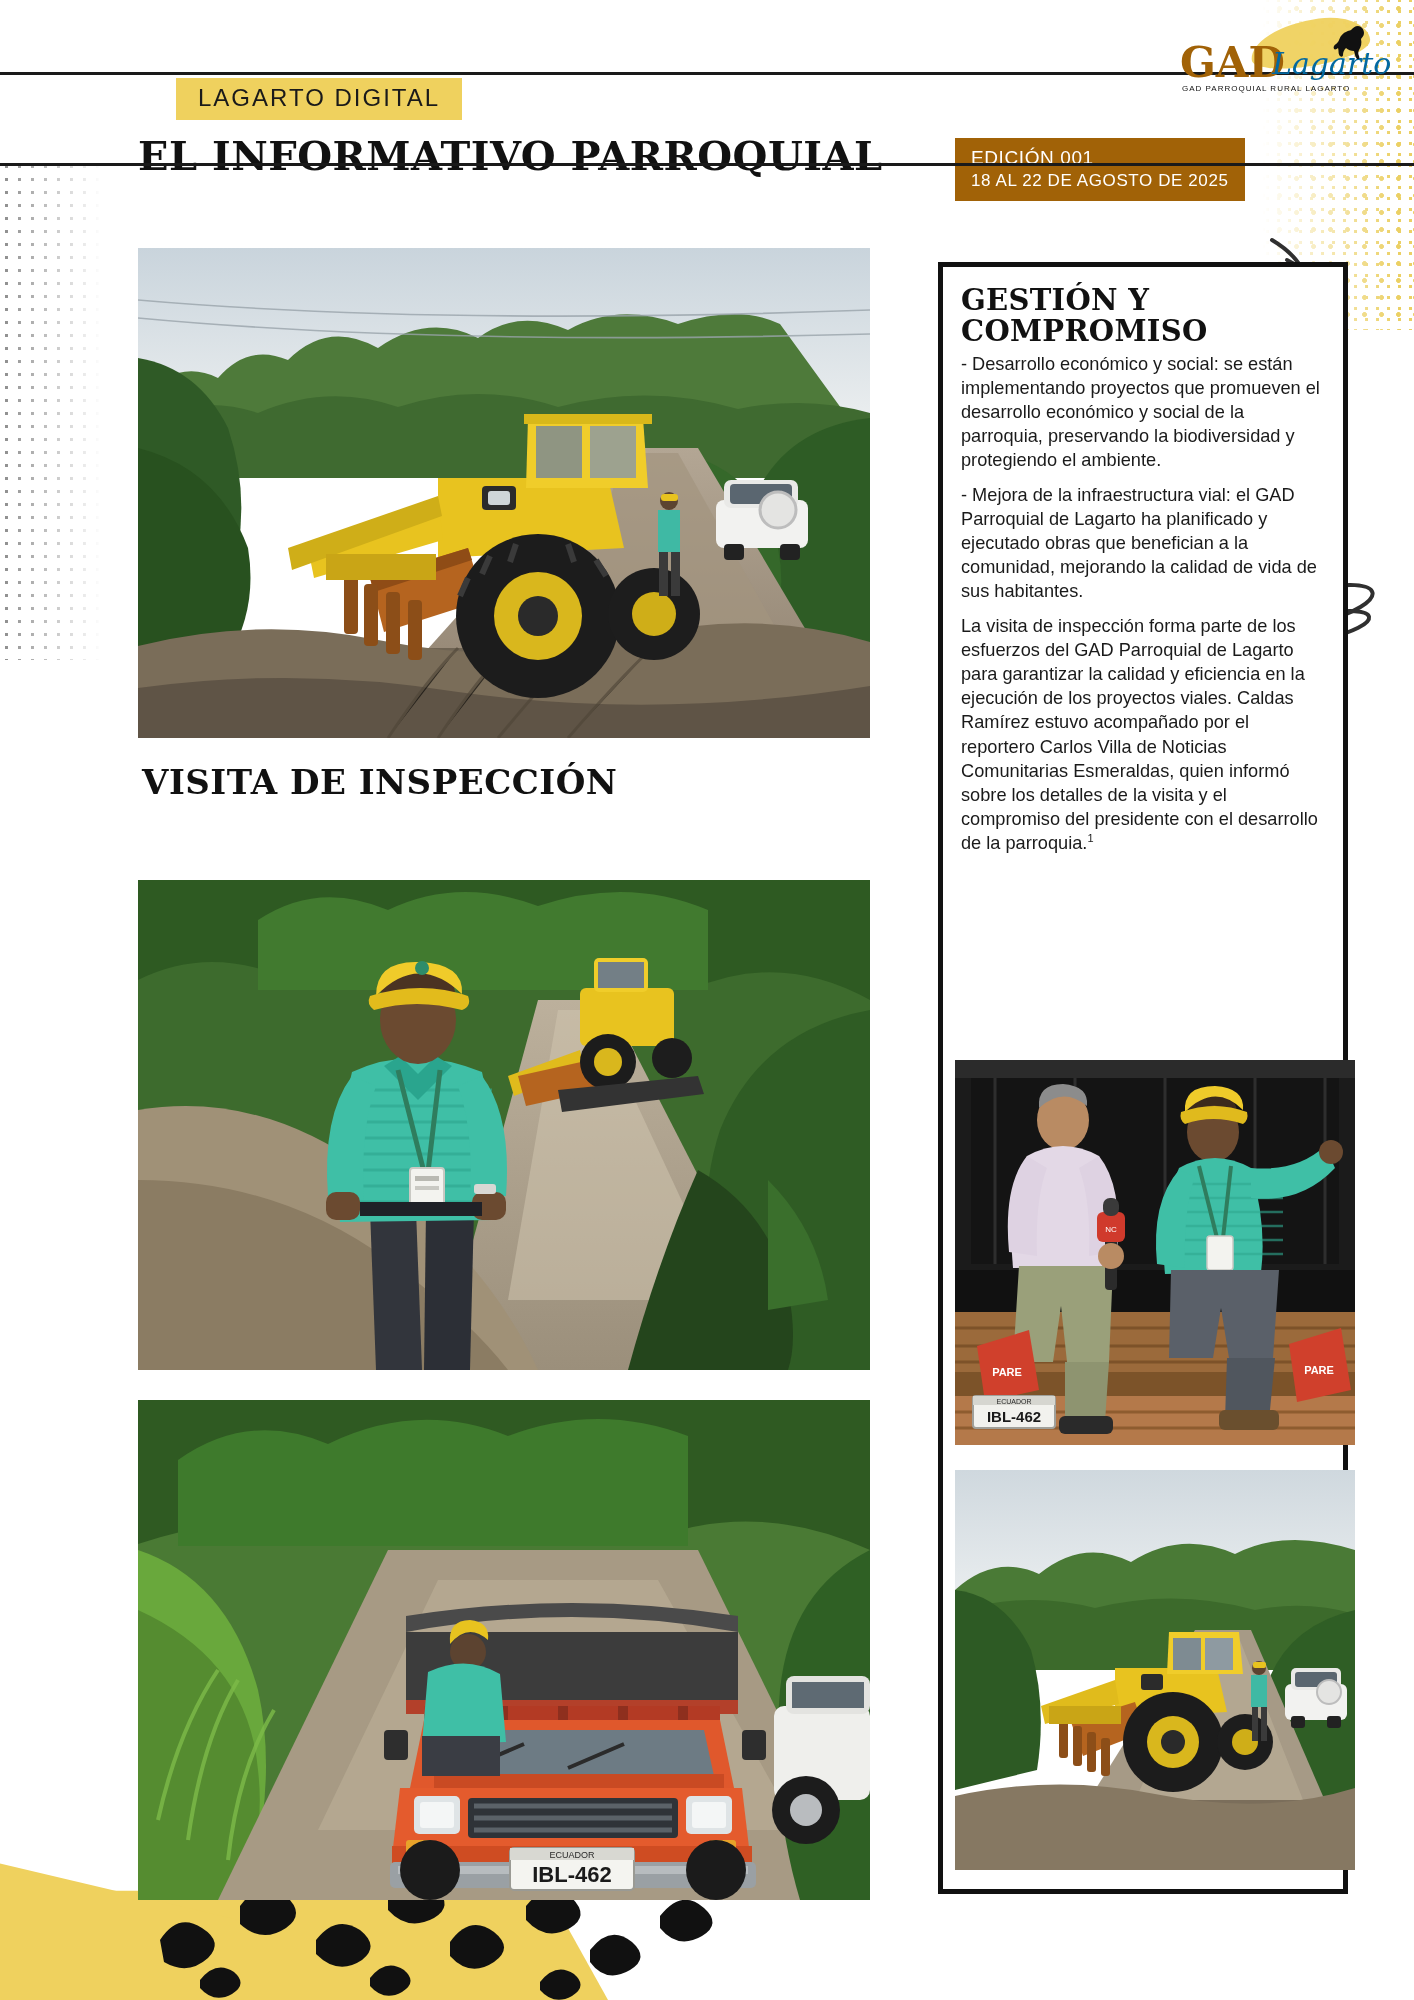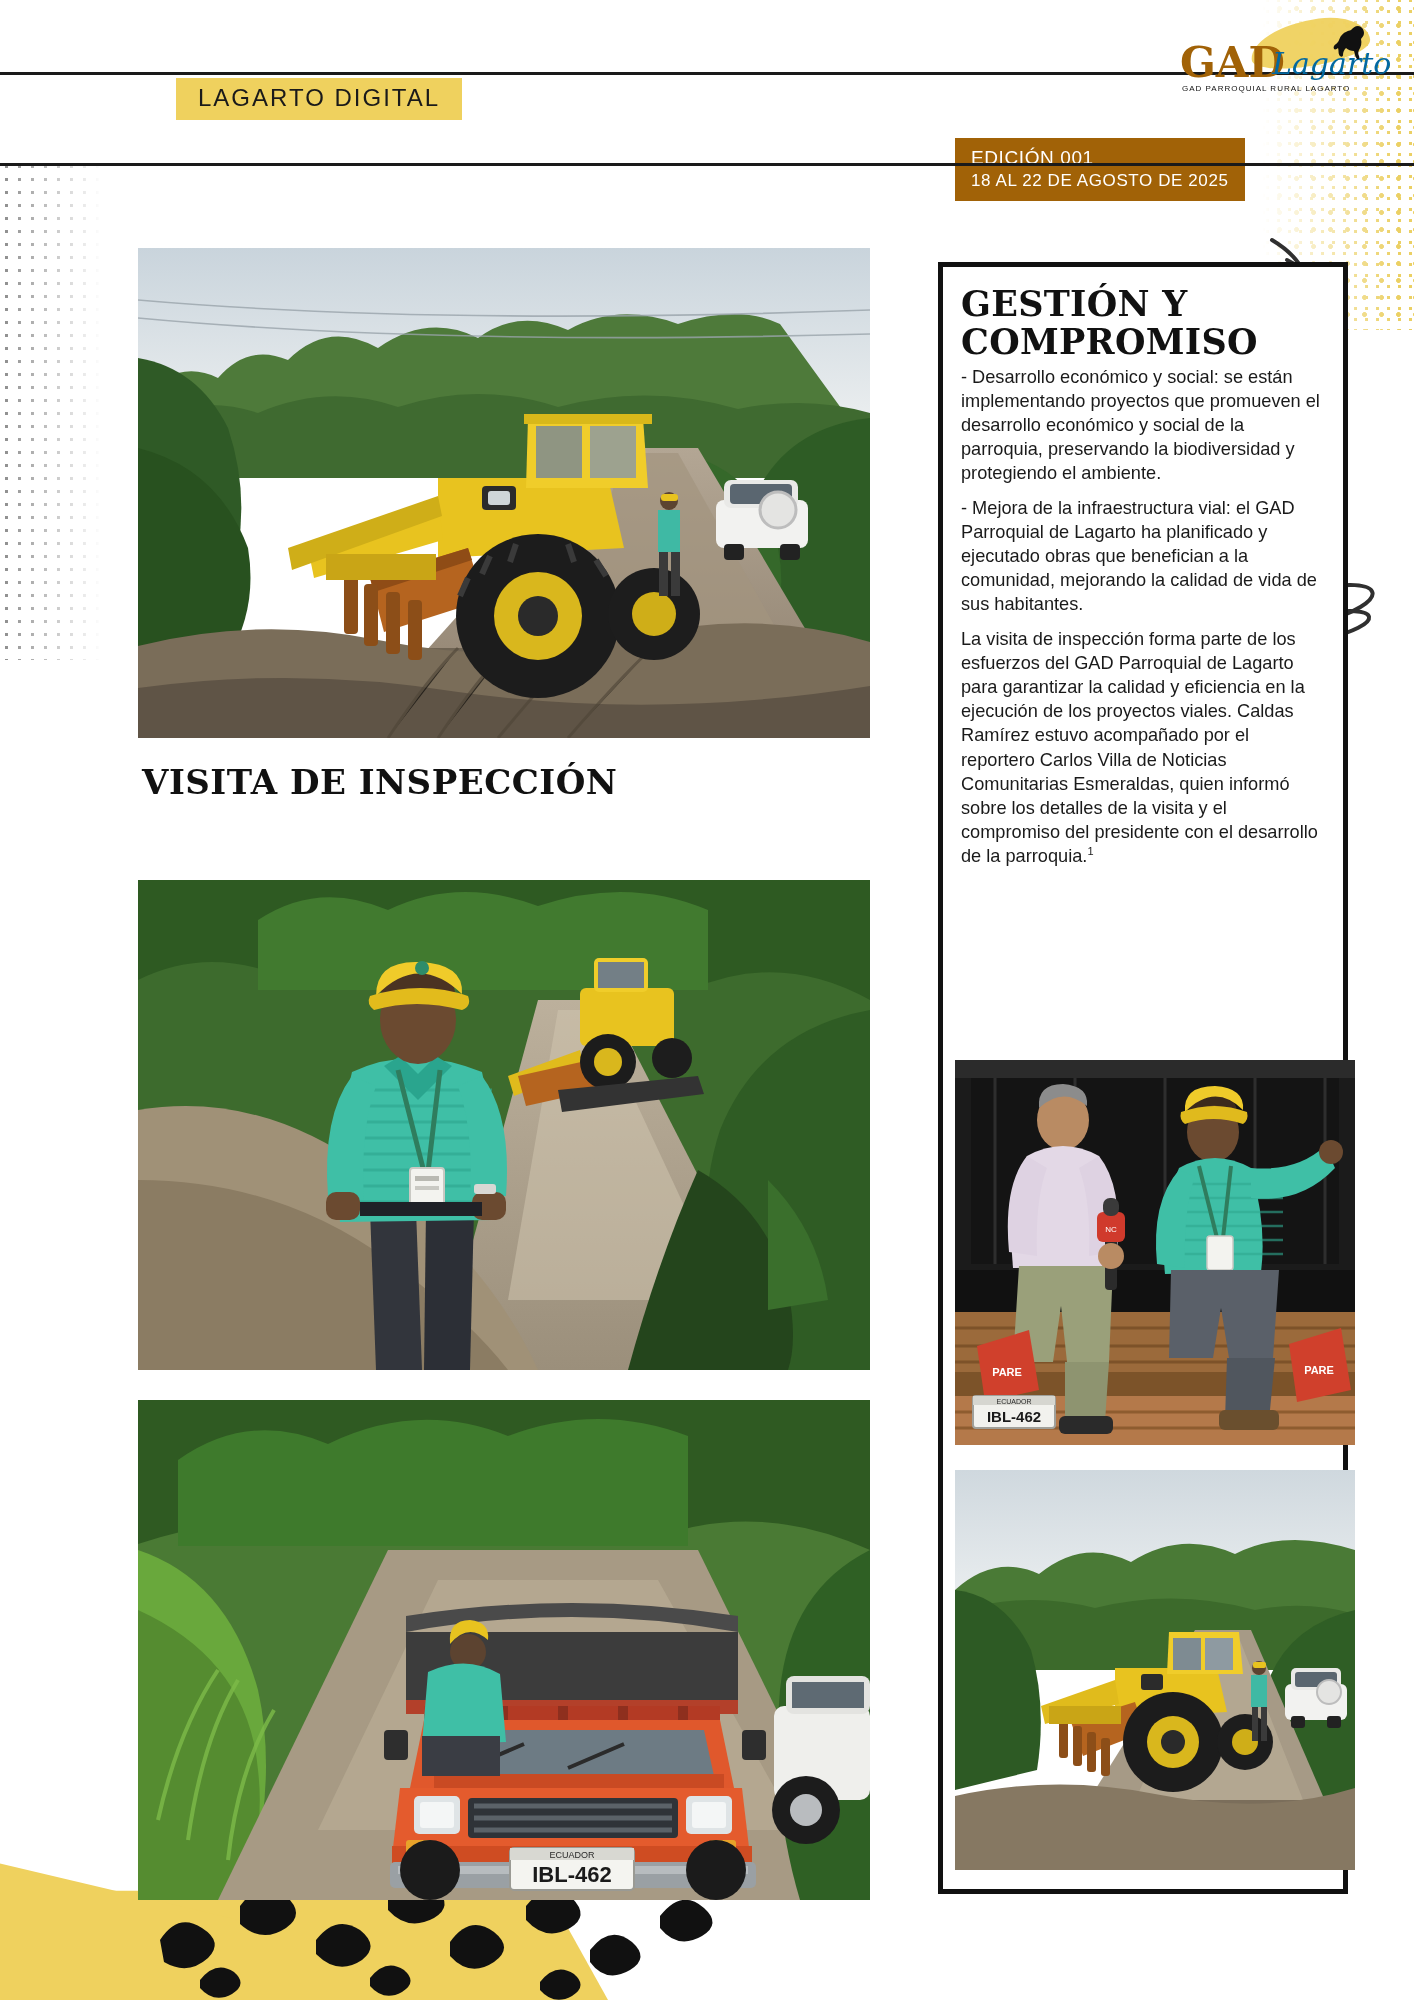--- a/index.html
+++ b/index.html
@@ -189,21 +189,21 @@
     left: 938px; top: 262px;
     width: 410px;
     height: 1632px;
     border: 5px solid #111;
     box-sizing: border-box;
     background: #fff;
     padding: 18px 18px 0 18px;
   }
   .article h2 {
     margin: 0 0 4px 0;
-    font-size: 35px;
+    font-size: 29px;
     line-height: 1.08;
     font-family: "DejaVu Serif", serif;
     font-weight: bold;
     letter-spacing: .3px;
   }
   .article p {
     margin: 0 0 10px 0;
     font-size: 18.2px;
     line-height: 1.33;
     color: #1a1a1a;
@@ -245,20 +245,21 @@
     <path d="M80 160 q16 -20 34 -8 q14 12 -2 22 q-18 10 -32 -6z"></path>
     <path d="M250 158 q16 -20 34 -8 q14 12 -2 22 q-18 10 -32 -6z"></path>
     <path d="M420 162 q16 -20 34 -8 q14 12 -2 22 q-18 10 -32 -6z"></path>
   </g>
 </svg>
 
 <div class="header">
   <div class="header-rule-top"></div>
   <div class="brand-rule"></div>
   <div class="brand-chip">LAGARTO DIGITAL</div>
+  <div class="main-title">EL INFORMATIVO PARROQUIAL</div>
 
   <div class="edition-box">
     <div class="l1">EDICIÓN 001</div>
     <div class="l2">18 AL 22 DE AGOSTO DE 2025</div>
   </div>
 
   <div class="header-rule-bottom"></div>
 
   <div class="logo">
     <div class="swoosh"></div>

